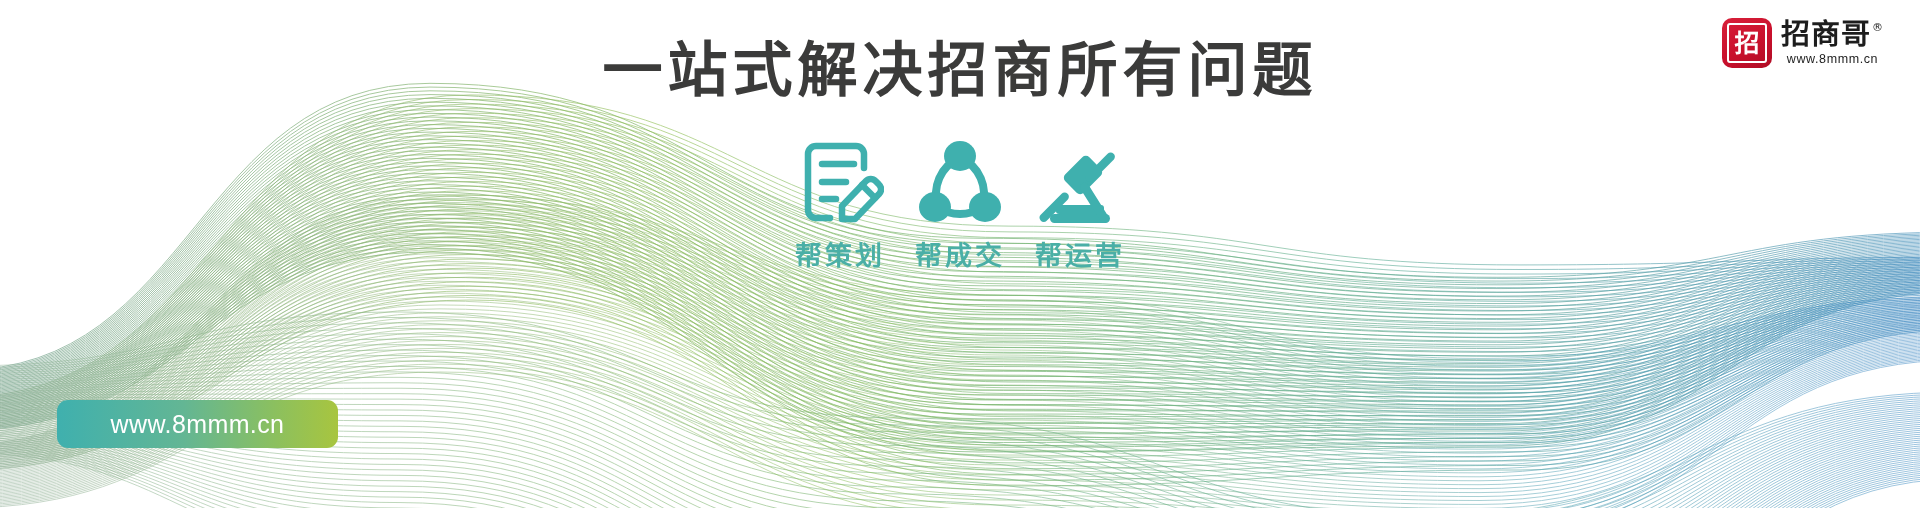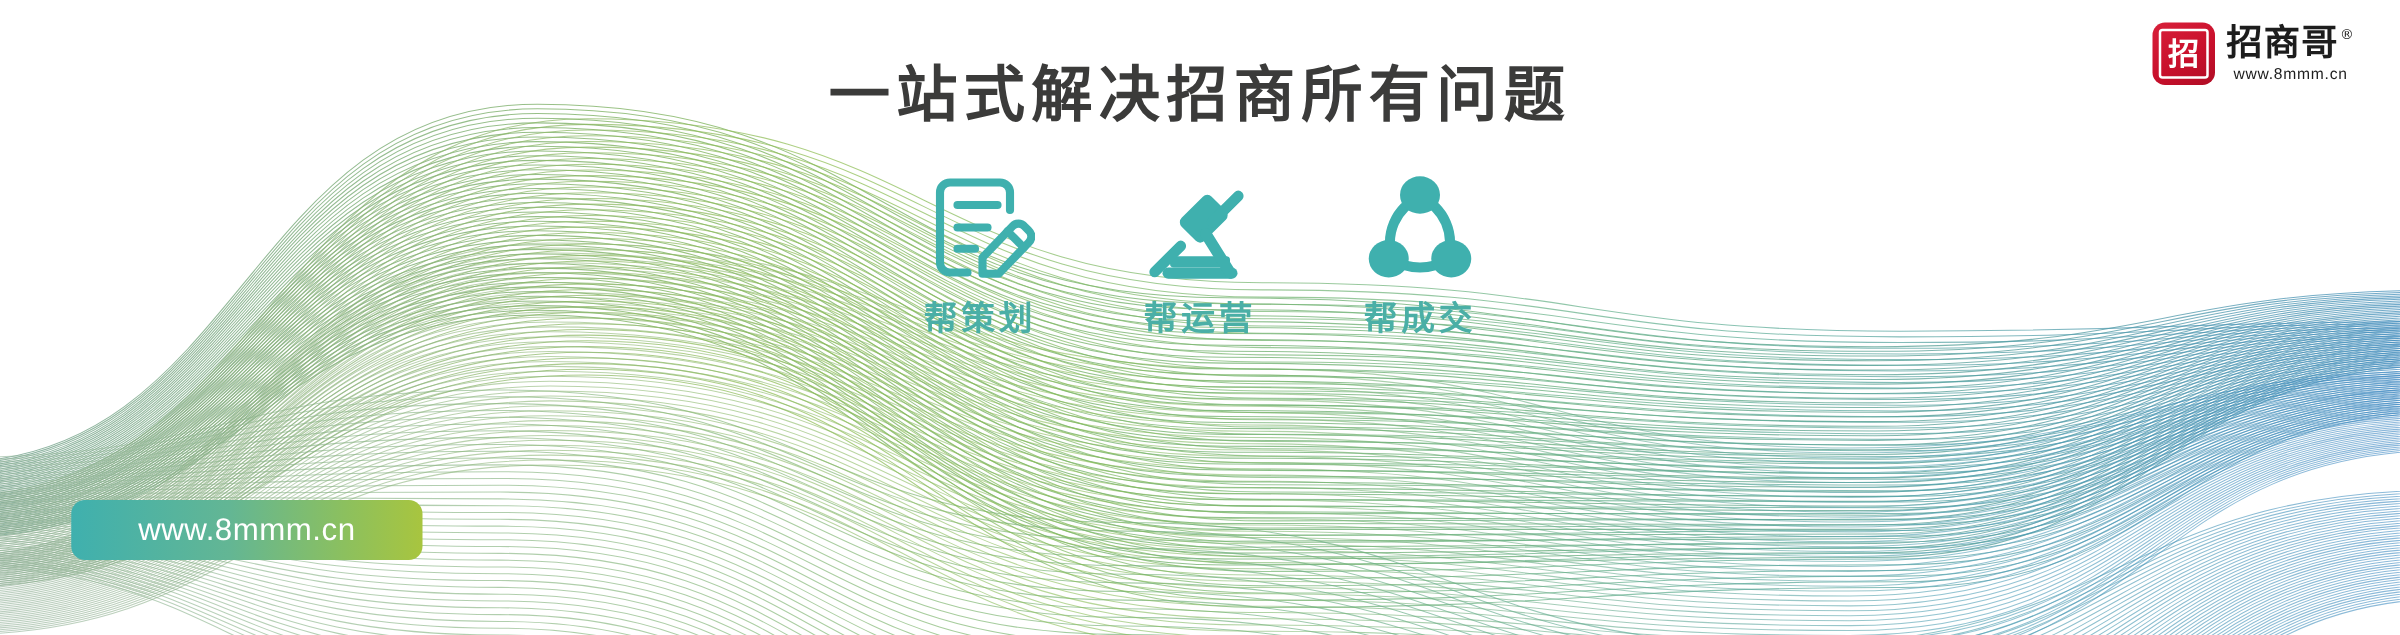--- a/index.html
+++ b/index.html
@@ -94,39 +94,38 @@
     letter-spacing: 0.6px;
     margin-top: 4px;
     font-family: "Liberation Sans", sans-serif;
   }
 
   
   .headline {
     position: absolute;
     left: 0;
     right: 0;
-    top: 52px;
+    top: 40px;
     text-align: center;
-    font-size: 49px;
+    font-size: 60px;
     line-height: 1;
     font-weight: bold;
     color: #3b3b3a;
     letter-spacing: 5px;
     font-family: "DejaVu Sans", "Liberation Sans", sans-serif;
   }
 
   
   .features {
     position: absolute;
     top: 134px;
     left: 0;
     right: 0;
     display: flex;
     justify-content: center;
-    gap: 56px;
     align-items: flex-end;
   }
   .feature {
     width: 120px;
     display: flex;
     flex-direction: column;
     align-items: center;
   }
   .feature-icon {
     height: 96px;
@@ -418,45 +417,45 @@
           <path d="M46 83 L46 70 L70 45 a6.5 6.5 0 0 1 9.5 0 l3.5 3.5 a6.5 6.5 0 0 1 0 9.5 L59 83 Z"></path>
           <path d="M66 49 L79 62"></path>
         </svg>
       </div>
       <div class="feature-label">帮策划</div>
     </div>
 
 
     <div class="feature">
       <div class="feature-icon">
+        <svg width="92" height="92" viewBox="0 0 92 92">
+          <path d="M46 22 C26 30 18 52 24 70" fill="none" stroke="#3fb0ae" stroke-width="8" stroke-linecap="round"></path>
+          <path d="M46 22 C66 30 74 52 68 70" fill="none" stroke="#3fb0ae" stroke-width="8" stroke-linecap="round"></path>
+          <path d="M26 72 C36 80 56 80 66 72" fill="none" stroke="#3fb0ae" stroke-width="8" stroke-linecap="round"></path>
+          <ellipse cx="46" cy="20" rx="16" ry="15" fill="#3fb0ae"></ellipse>
+          <ellipse cx="21" cy="71" rx="16" ry="15" fill="#3fb0ae"></ellipse>
+          <ellipse cx="71" cy="71" rx="16" ry="15" fill="#3fb0ae"></ellipse>
+        </svg>
+      </div>
+      <div class="feature-label">帮成交</div>
+    </div>
+
+    <div class="feature">
+      <div class="feature-icon">
         <svg width="92" height="92" viewBox="0 0 92 92" fill="#3fb0ae">
           <rect x="16" y="78" width="60" height="9" rx="4.5"></rect>
           <rect x="22" y="69" width="48" height="9" rx="3"></rect>
           <rect x="36" y="22" width="26" height="34" rx="5" transform="rotate(45 49 39)"></rect>
           <rect x="62" y="12" width="8.5" height="38" rx="4.2" transform="rotate(45 66 31)"></rect>
           <rect x="16" y="52" width="8.5" height="38" rx="4.2" transform="rotate(45 20 71)"></rect>
           <rect x="56" y="44" width="9" height="46" rx="4.5" transform="rotate(-32 60 67)"></rect>
         </svg>
       </div>
       <div class="feature-label">帮运营</div>
     </div>
 
-    <div class="feature">
-      <div class="feature-icon">
-        <svg width="92" height="92" viewBox="0 0 92 92">
-          <path d="M46 22 C26 30 18 52 24 70" fill="none" stroke="#3fb0ae" stroke-width="8" stroke-linecap="round"></path>
-          <path d="M46 22 C66 30 74 52 68 70" fill="none" stroke="#3fb0ae" stroke-width="8" stroke-linecap="round"></path>
-          <path d="M26 72 C36 80 56 80 66 72" fill="none" stroke="#3fb0ae" stroke-width="8" stroke-linecap="round"></path>
-          <ellipse cx="46" cy="20" rx="16" ry="15" fill="#3fb0ae"></ellipse>
-          <ellipse cx="21" cy="71" rx="16" ry="15" fill="#3fb0ae"></ellipse>
-          <ellipse cx="71" cy="71" rx="16" ry="15" fill="#3fb0ae"></ellipse>
-        </svg>
-      </div>
-      <div class="feature-label">帮成交</div>
-    </div>
-
   </div>
 
   <div class="url-pill">
     <span class="url-pill-text">www.8mmm.cn</span>
   </div>
 
 </div>
 
 </body></html>

